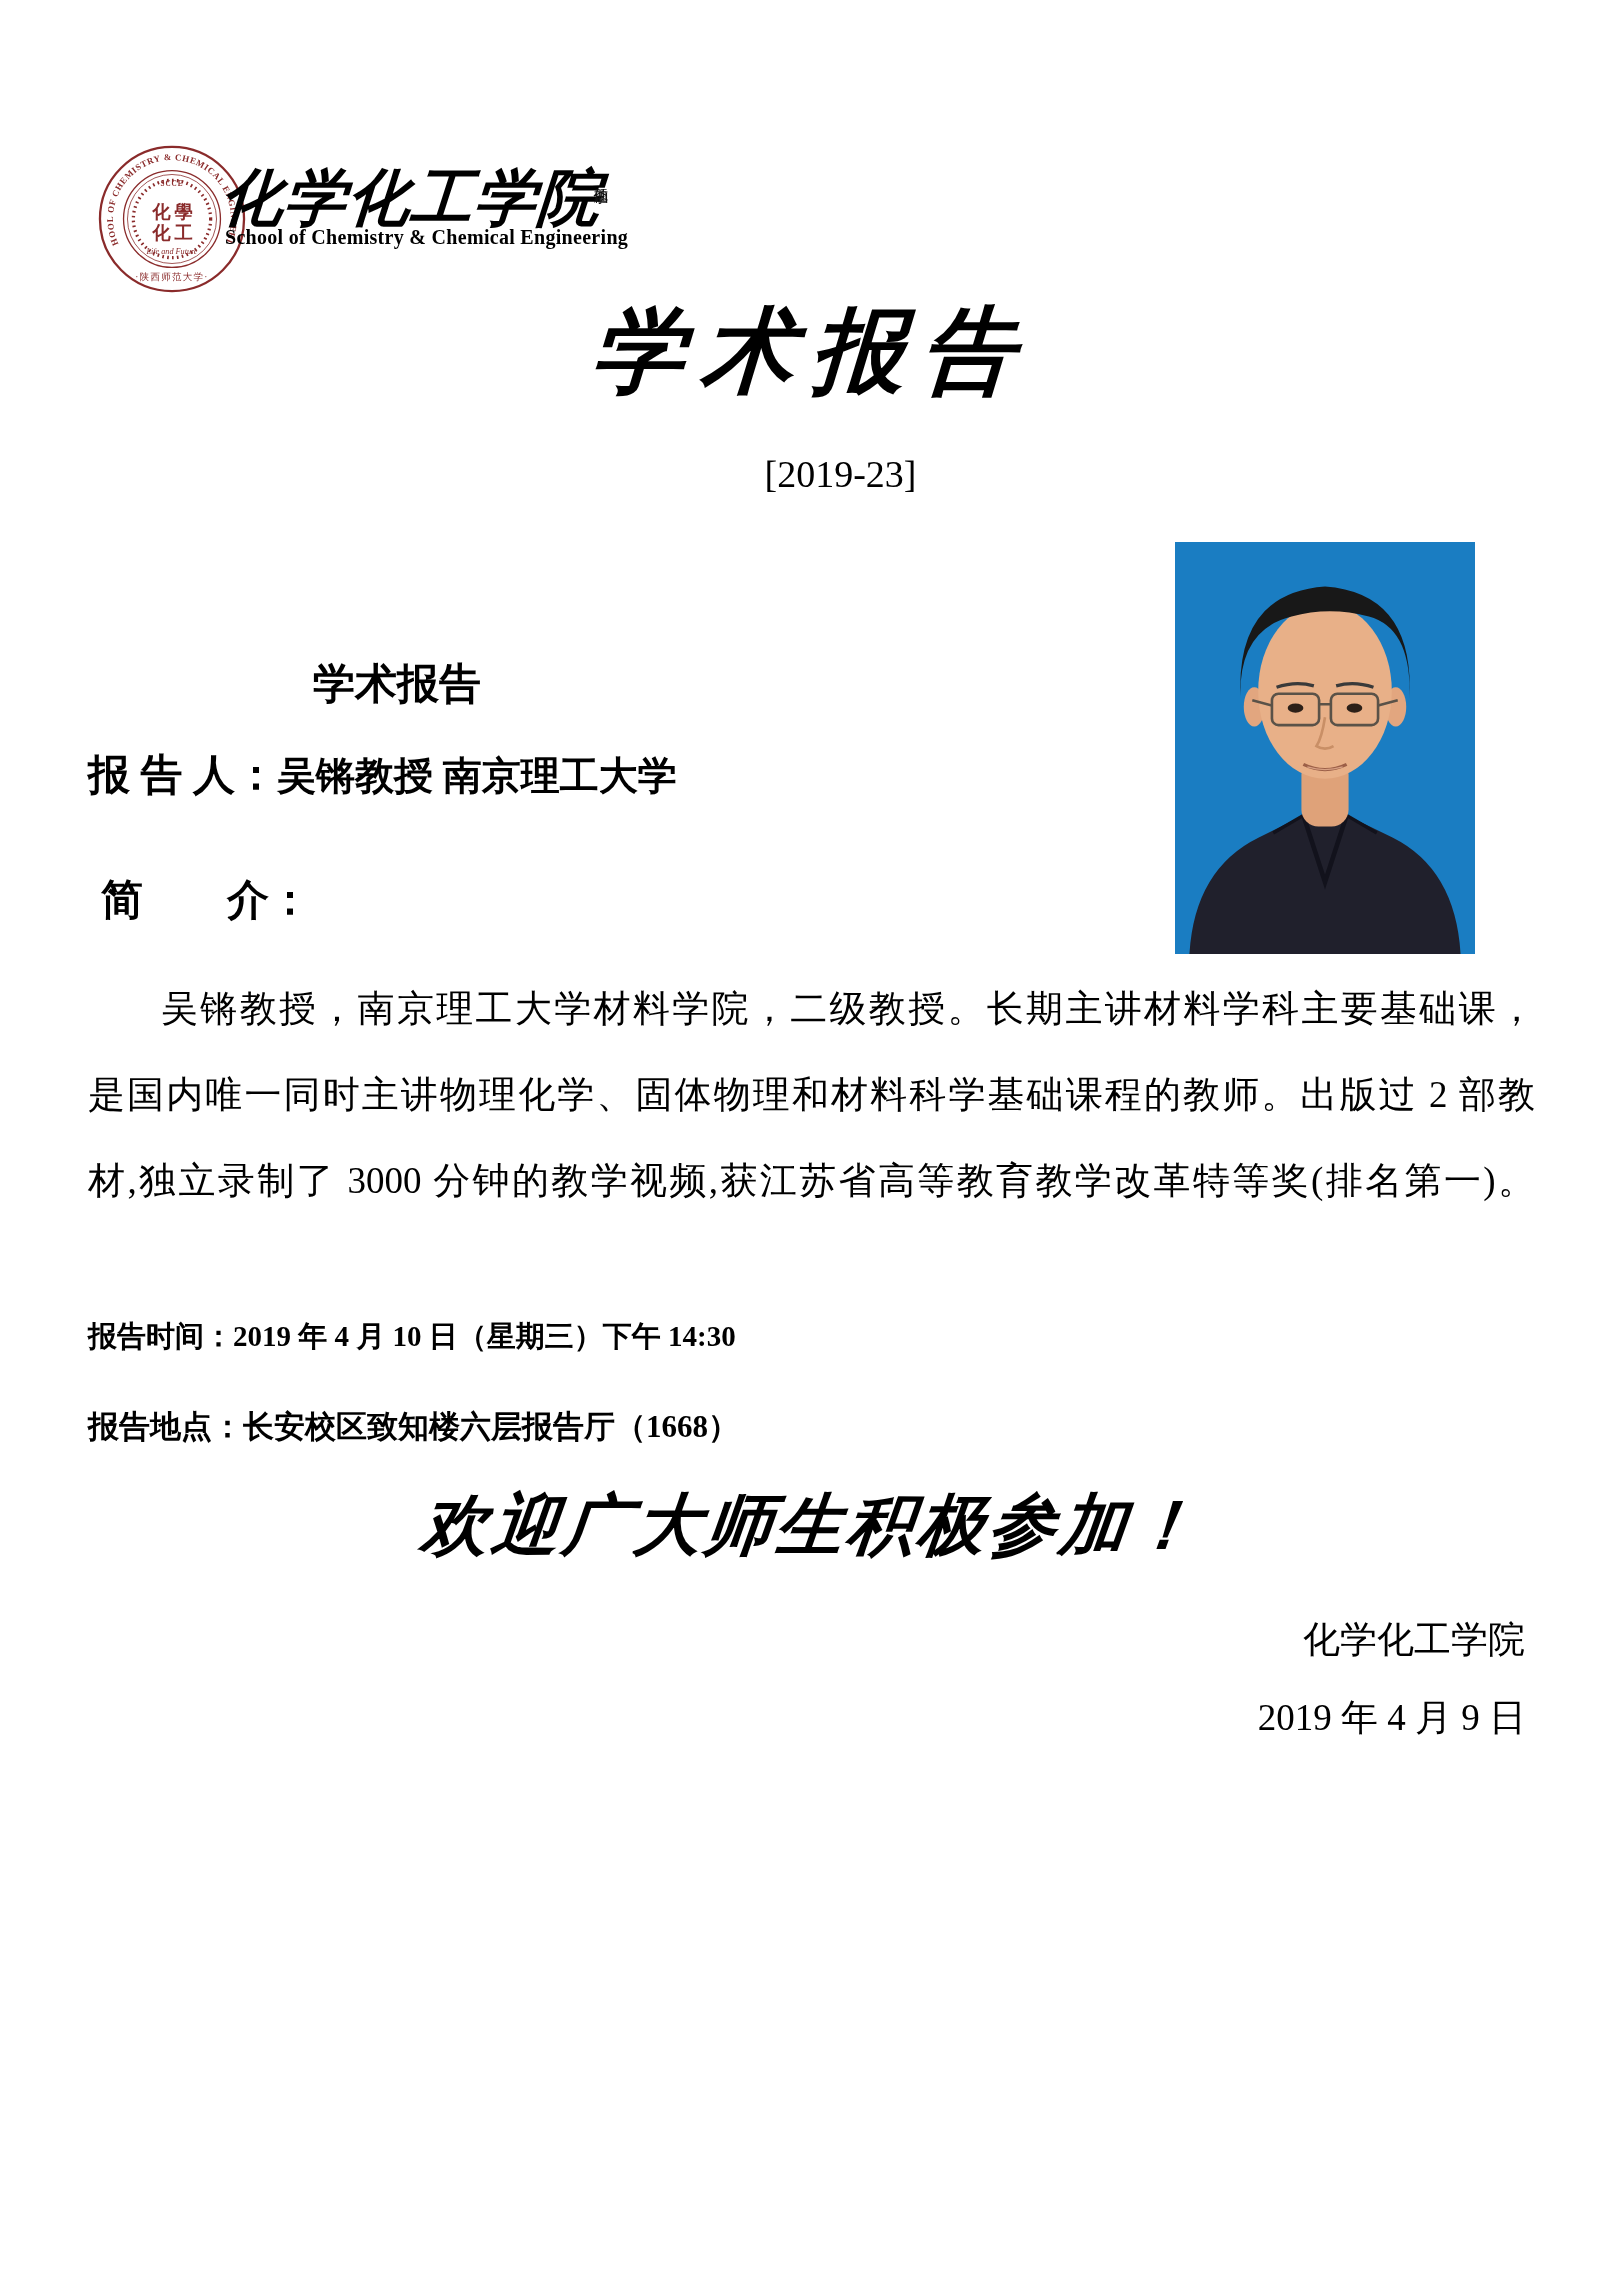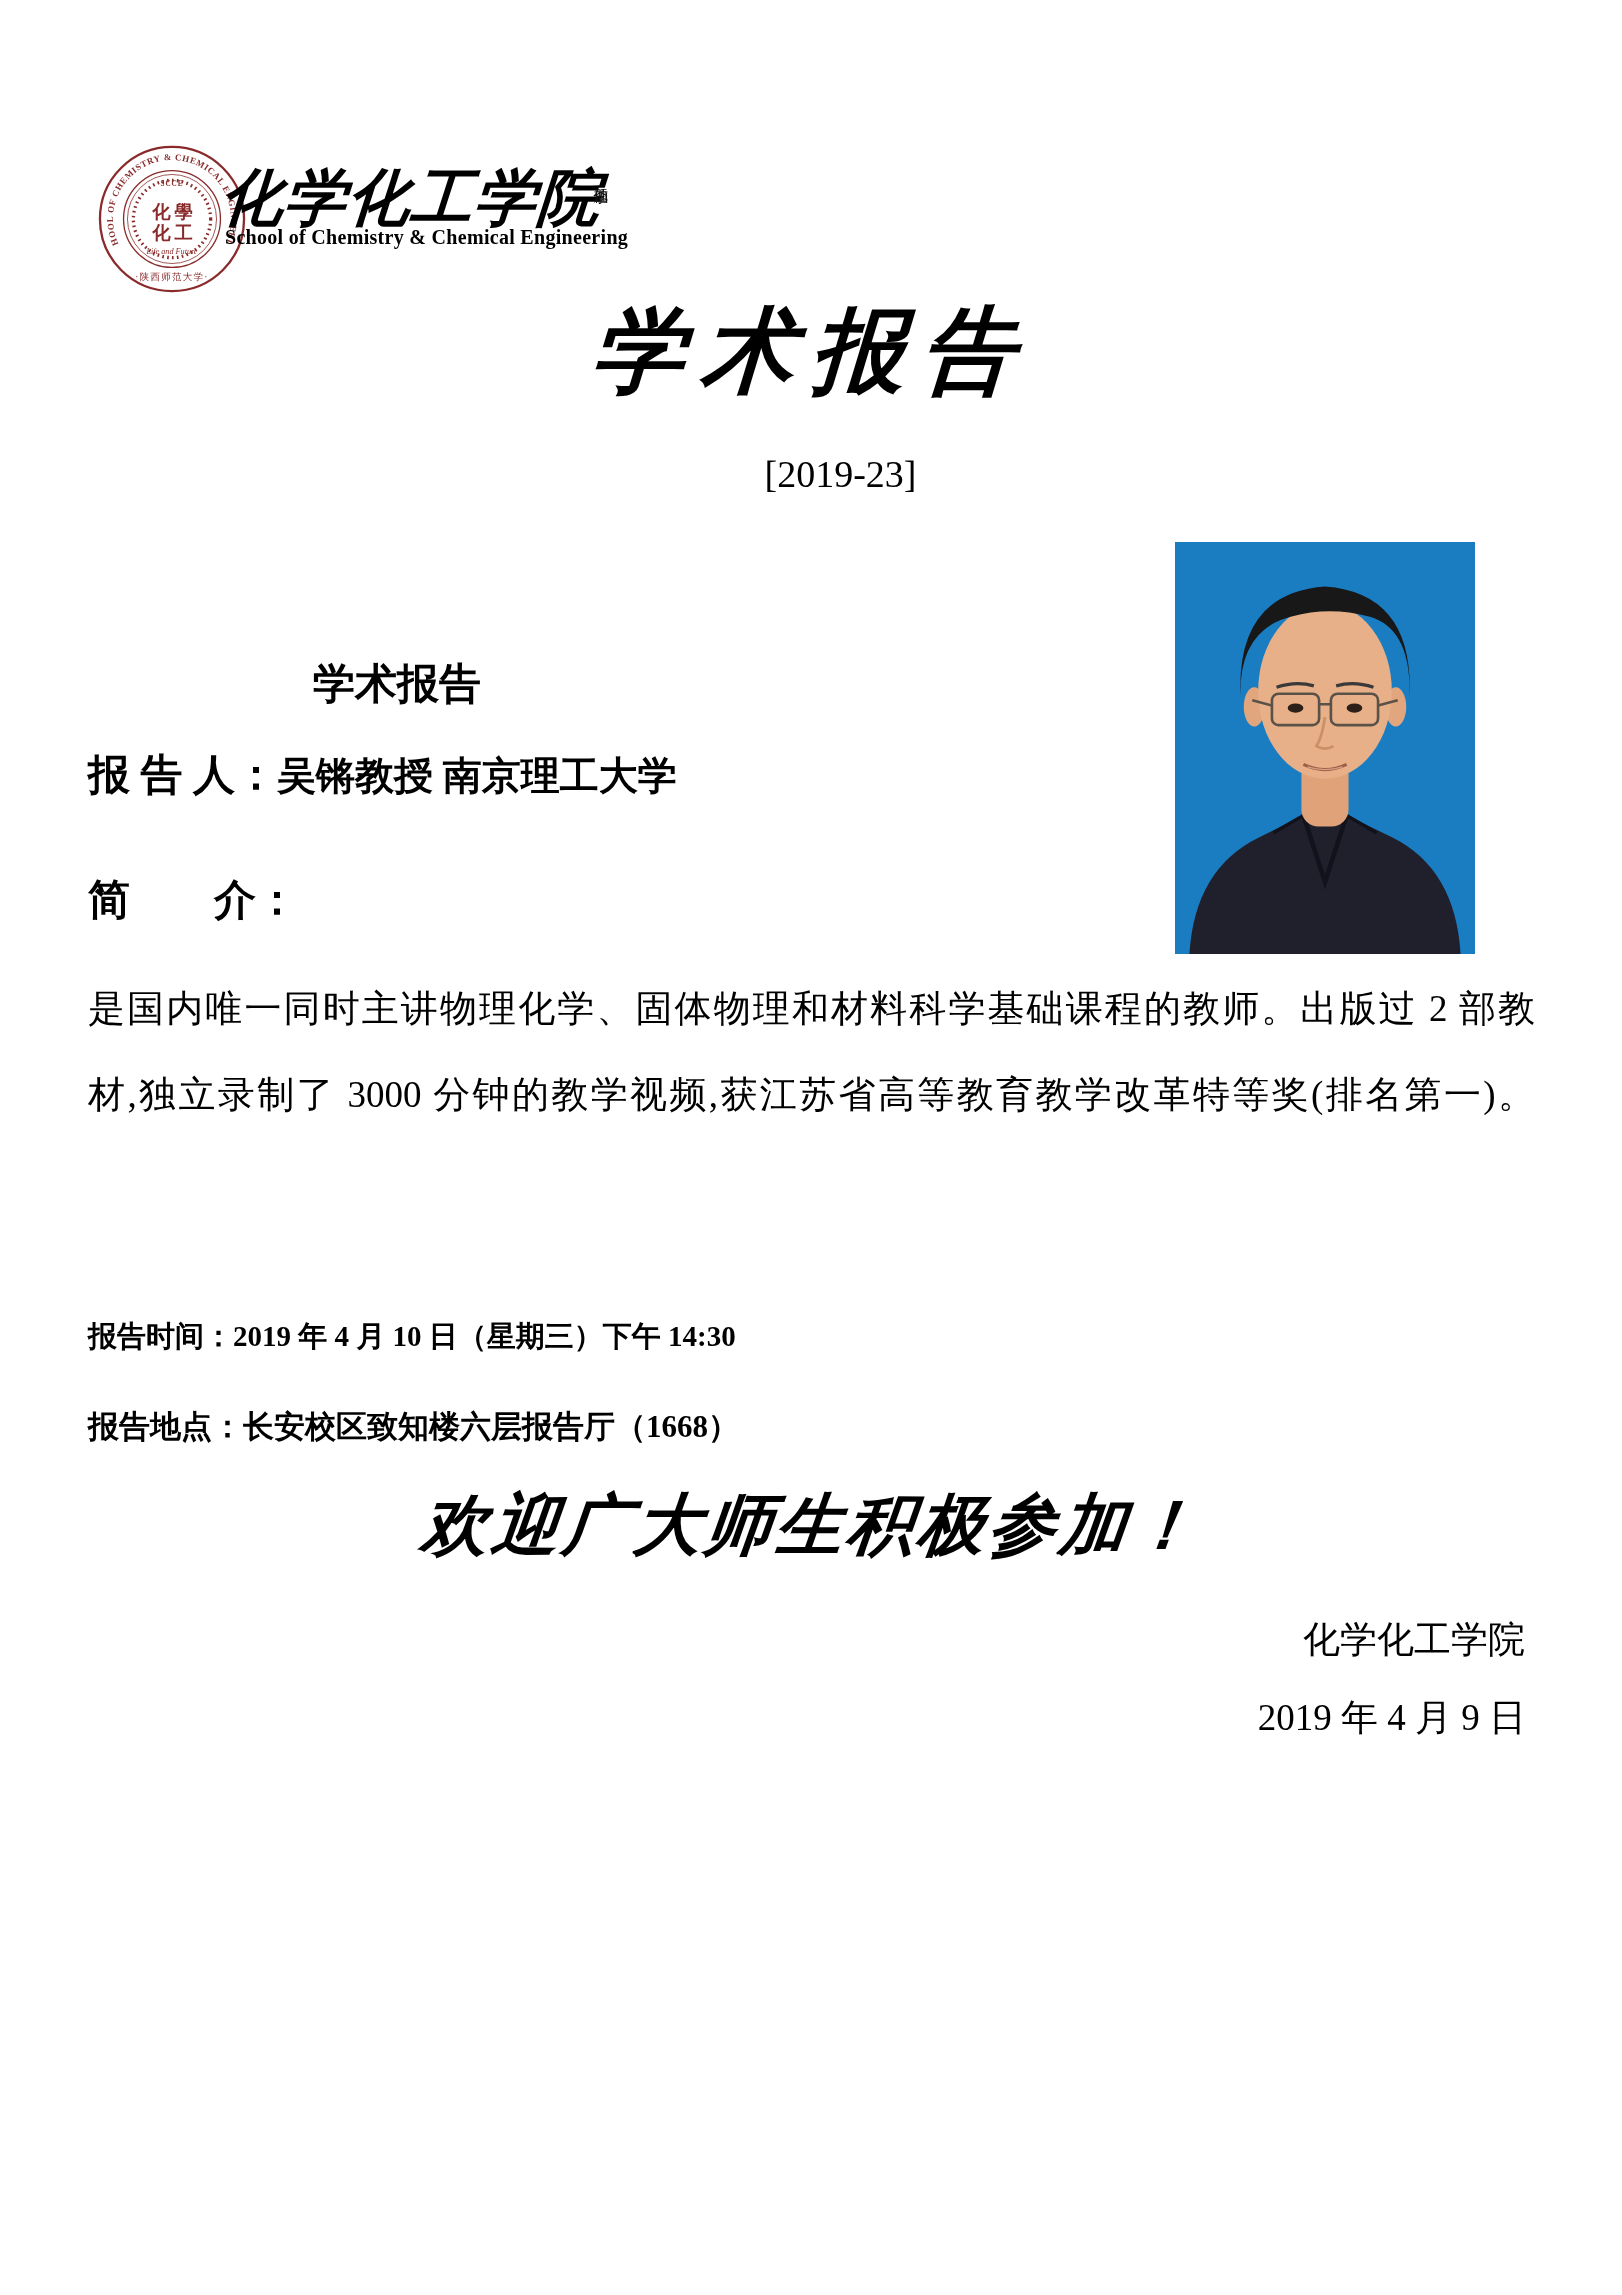--- a/index.html
+++ b/index.html
@@ -49,21 +49,21 @@
     padding-left:58px;
     font-size:38px;
   }
 
   
   .line{left:88px;font-weight:bold;font-size:42px;}
   .topic-line{top:554px;}
   .topic-line2{left:313px;top:656px;}
   .speaker-line{top:747px;}
   .speaker-name{font-size:39px;}
-  .bio-label{top:872px;}
+  .bio-label{top:872px;margin-left:13px;}
 
   .bio{
     left:88px;top:966px;width:1447px;
     font-size:37px;line-height:86px;
     font-weight:normal;
   }
   .bio .bl{text-align:justify;text-align-last:justify;}
   .bio .indent{text-indent:73px;}
 
   .time-line{top:1317px;font-size:29px;}
@@ -163,20 +163,21 @@
 
   <div class="abs line topic-line2">学术报告</div>
 
   <div class="abs line speaker-line">
     <span class="pre">报 告 人：</span><span class="pre speaker-name">吴锵教授 南京理工大学</span>
   </div>
 
   <div class="abs line bio-label pre">简　　介：</div>
 
   <div class="abs bio">
+    <div class="bl indent">吴锵教授，南京理工大学材料学院，二级教授。长期主讲材料学科主要基础课，</div>
     <div class="bl">是国内唯一同时主讲物理化学、固体物理和材料科学基础课程的教师。出版过 2 部教</div>
     <div class="bl">材,独立录制了 3000 分钟的教学视频,获江苏省高等教育教学改革特等奖(排名第一)。</div>
   </div>
 
   <div class="abs line time-line">
     <span class="pre">报告时间：</span><span class="pre">2019 年 4 月 10 日（星期三）下午 14:30</span>
   </div>
 
   <div class="abs line venue-line">
     <span class="pre">报告地点：</span><span class="pre">长安校区致知楼六层报告厅（1668）</span>

